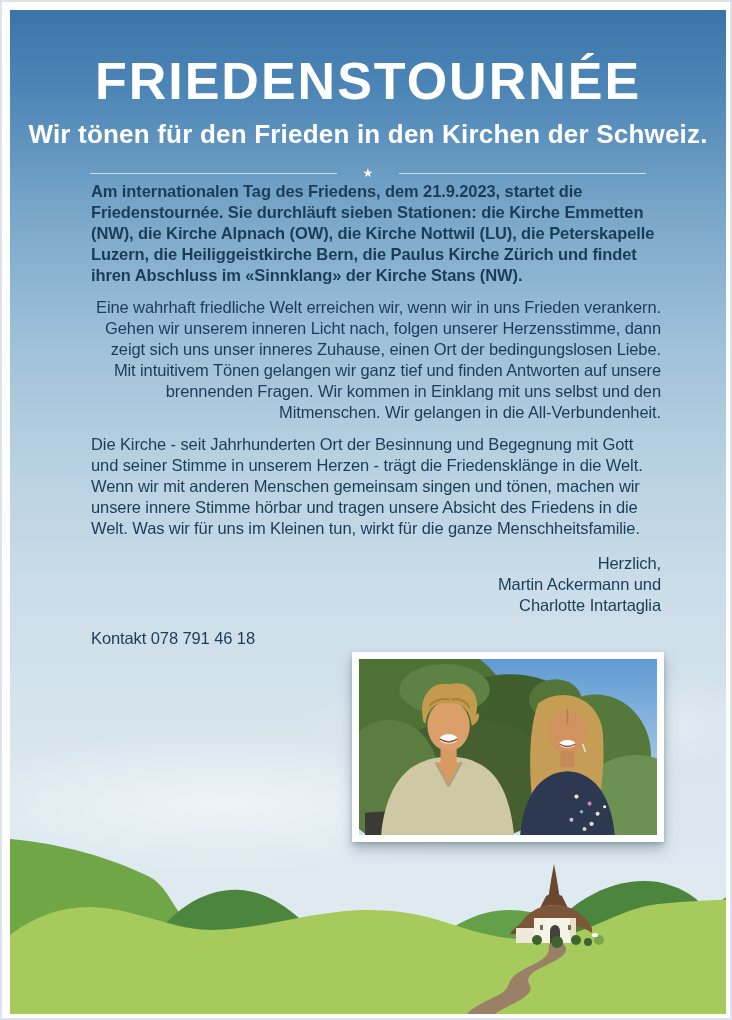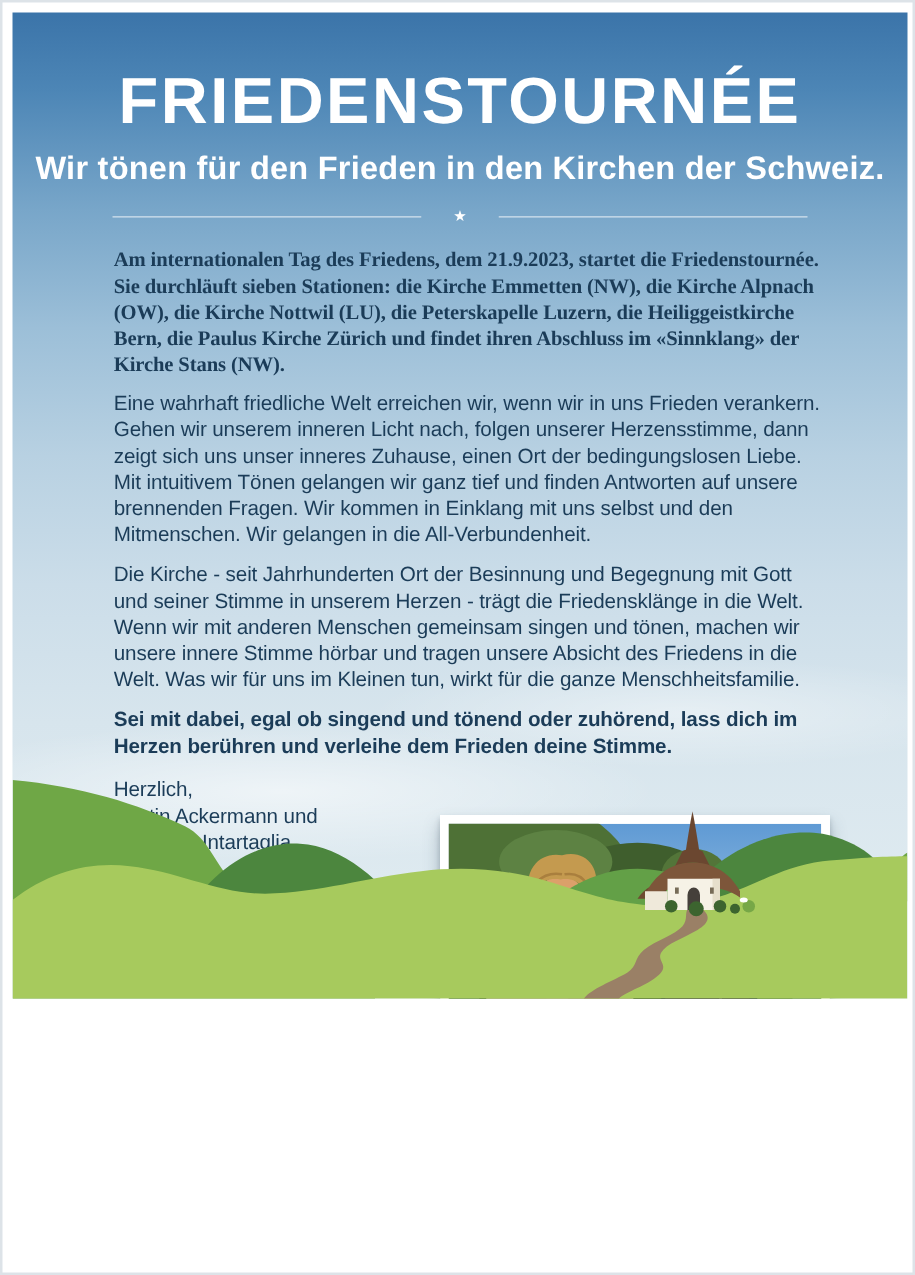--- a/index.html
+++ b/index.html
@@ -1,20 +1,20 @@
 <!DOCTYPE html>
 <html><head>
 <meta charset="utf-8">
 <style>
   * { margin:0; padding:0; box-sizing:border-box; }
   body { width:732px; height:1020px; background:#dde3e8; font-family:"Liberation Sans", sans-serif; }
   .page { position:relative; width:732px; height:1020px; background:#dde3e8; overflow:hidden; }
   .paper { position:absolute; inset:2px; background:#ffffff; }
   .flyer {
-    position:absolute; left:8px; top:8px; width:716px; height:789px; overflow:hidden;
+    position:absolute; left:8px; top:8px; width:716px; height:1004px; overflow:hidden;
     background:
       radial-gradient(60% 10% at 30% 79%, rgba(255,255,255,.55), rgba(255,255,255,0) 70%),
       radial-gradient(50% 8% at 75% 71%, rgba(255,255,255,.4), rgba(255,255,255,0) 70%),
       linear-gradient(to bottom,
         #3b74a9 0%, #4d86b6 8%, #78a6c9 20%, #9cbfd8 32%, #b8d1e2 45%,
         #cbdde9 58%, #d7e5ed 72%, #deeaf0 88%, #e3edf2 100%);
   }
   .title {
     position:absolute; left:0; top:44px; width:716px; text-align:center;
     color:#ffffff; font-size:52px; font-weight:700; letter-spacing:2px; line-height:1.05;
@@ -27,24 +27,24 @@
     position:absolute; left:0; top:156px; width:716px; height:14px;
     display:flex; align-items:center; justify-content:center; gap:26px;
   }
   .divider .line { width:247px; height:1px; background:rgba(255,255,255,.68); }
   .divider .star { color:#ffffff; font-size:12px; line-height:12px; }
   .content {
     position:absolute; left:81px; top:171px; width:570px;
     color:#1b3c58; font-size:16.5px; line-height:21px; letter-spacing:-0.1px;
   }
   .content p { margin-top:11px; }
-  .content p:first-child { margin-top:16px;font-family:Liberation Serif, serif; }
+  .content p:first-child { margin-top:0; }
   .p-bold { font-weight:700; }
   .p-italic { font-style:italic; width:258px; }
-  .prelines { white-space:pre-line; }
+  .prelines { white-space:pre-line;text-align:right; }
   .signoff-block { margin-top:14px !important; }
   .contact-line { margin-top:12px !important; }
   .photo {
     position:absolute; left:342px; top:642px; width:312px; height:190px;
     background:#ffffff; padding:7px;
     box-shadow:0 7px 12px rgba(60,80,95,.35), 0 2px 4px rgba(60,80,95,.25);
   }
   .photo svg { width:100%; height:100%; display:block; }
   .illustration { position:absolute; left:0; bottom:0; width:716px; height:180px; }
   .illustration svg { width:716px; height:180px; display:block; }
@@ -63,21 +63,20 @@
         <span class="line"></span>
         <span class="star">★</span>
         <span class="line"></span>
       </div>
 
       <div class="content">
         <p class="p-bold">Am internationalen Tag des Friedens, dem 21.9.2023, startet die Friedenstournée. Sie durchläuft sieben Stationen: die Kirche Emmetten (NW), die Kirche Alpnach (OW), die Kirche Nottwil (LU), die Peterskapelle Luzern, die Heiliggeistkirche Bern, die Paulus Kirche Zürich und findet ihren Abschluss im «Sinnklang» der Kirche Stans (NW).</p>
         <p class="prelines">Eine wahrhaft friedliche Welt erreichen wir, wenn wir in uns Frieden verankern. Gehen wir unserem inneren Licht nach, folgen unserer Herzensstimme, dann zeigt sich uns unser inneres Zuhause, einen Ort der bedingungslosen Liebe.
 Mit intuitivem Tönen gelangen wir ganz tief und finden Antworten auf unsere brennenden Fragen. Wir kommen in Einklang mit uns selbst und den Mitmenschen. Wir gelangen in die All-Verbundenheit.</p>
         <p>Die Kirche - seit Jahrhunderten Ort der Besinnung und Begegnung mit Gott und seiner Stimme in unserem Herzen - trägt die Friedensklänge in die Welt. Wenn wir mit anderen Menschen gemeinsam singen und tönen, machen wir unsere innere Stimme hörbar und tragen unsere Absicht des Friedens in die Welt. Was wir für uns im Kleinen tun, wirkt für die ganze Menschheitsfamilie.</p>
-        <p class="p-bold">Sei mit dabei, egal ob singend und tönend oder zuhörend, lass dich im Herzen berühren und verleihe dem Frieden deine Stimme.</p>
         <p class="prelines signoff-block">Herzlich,
 Martin Ackermann und
 Charlotte Intartaglia</p>
         <p class="contact-line">Kontakt 078 791 46 18</p>
       </div>
 
       <figure class="photo">
         <svg viewBox="0 0 296 174" preserveAspectRatio="none">
           <defs>
             <linearGradient id="skyg" x1="0" y1="0" x2="0" y2="1">

